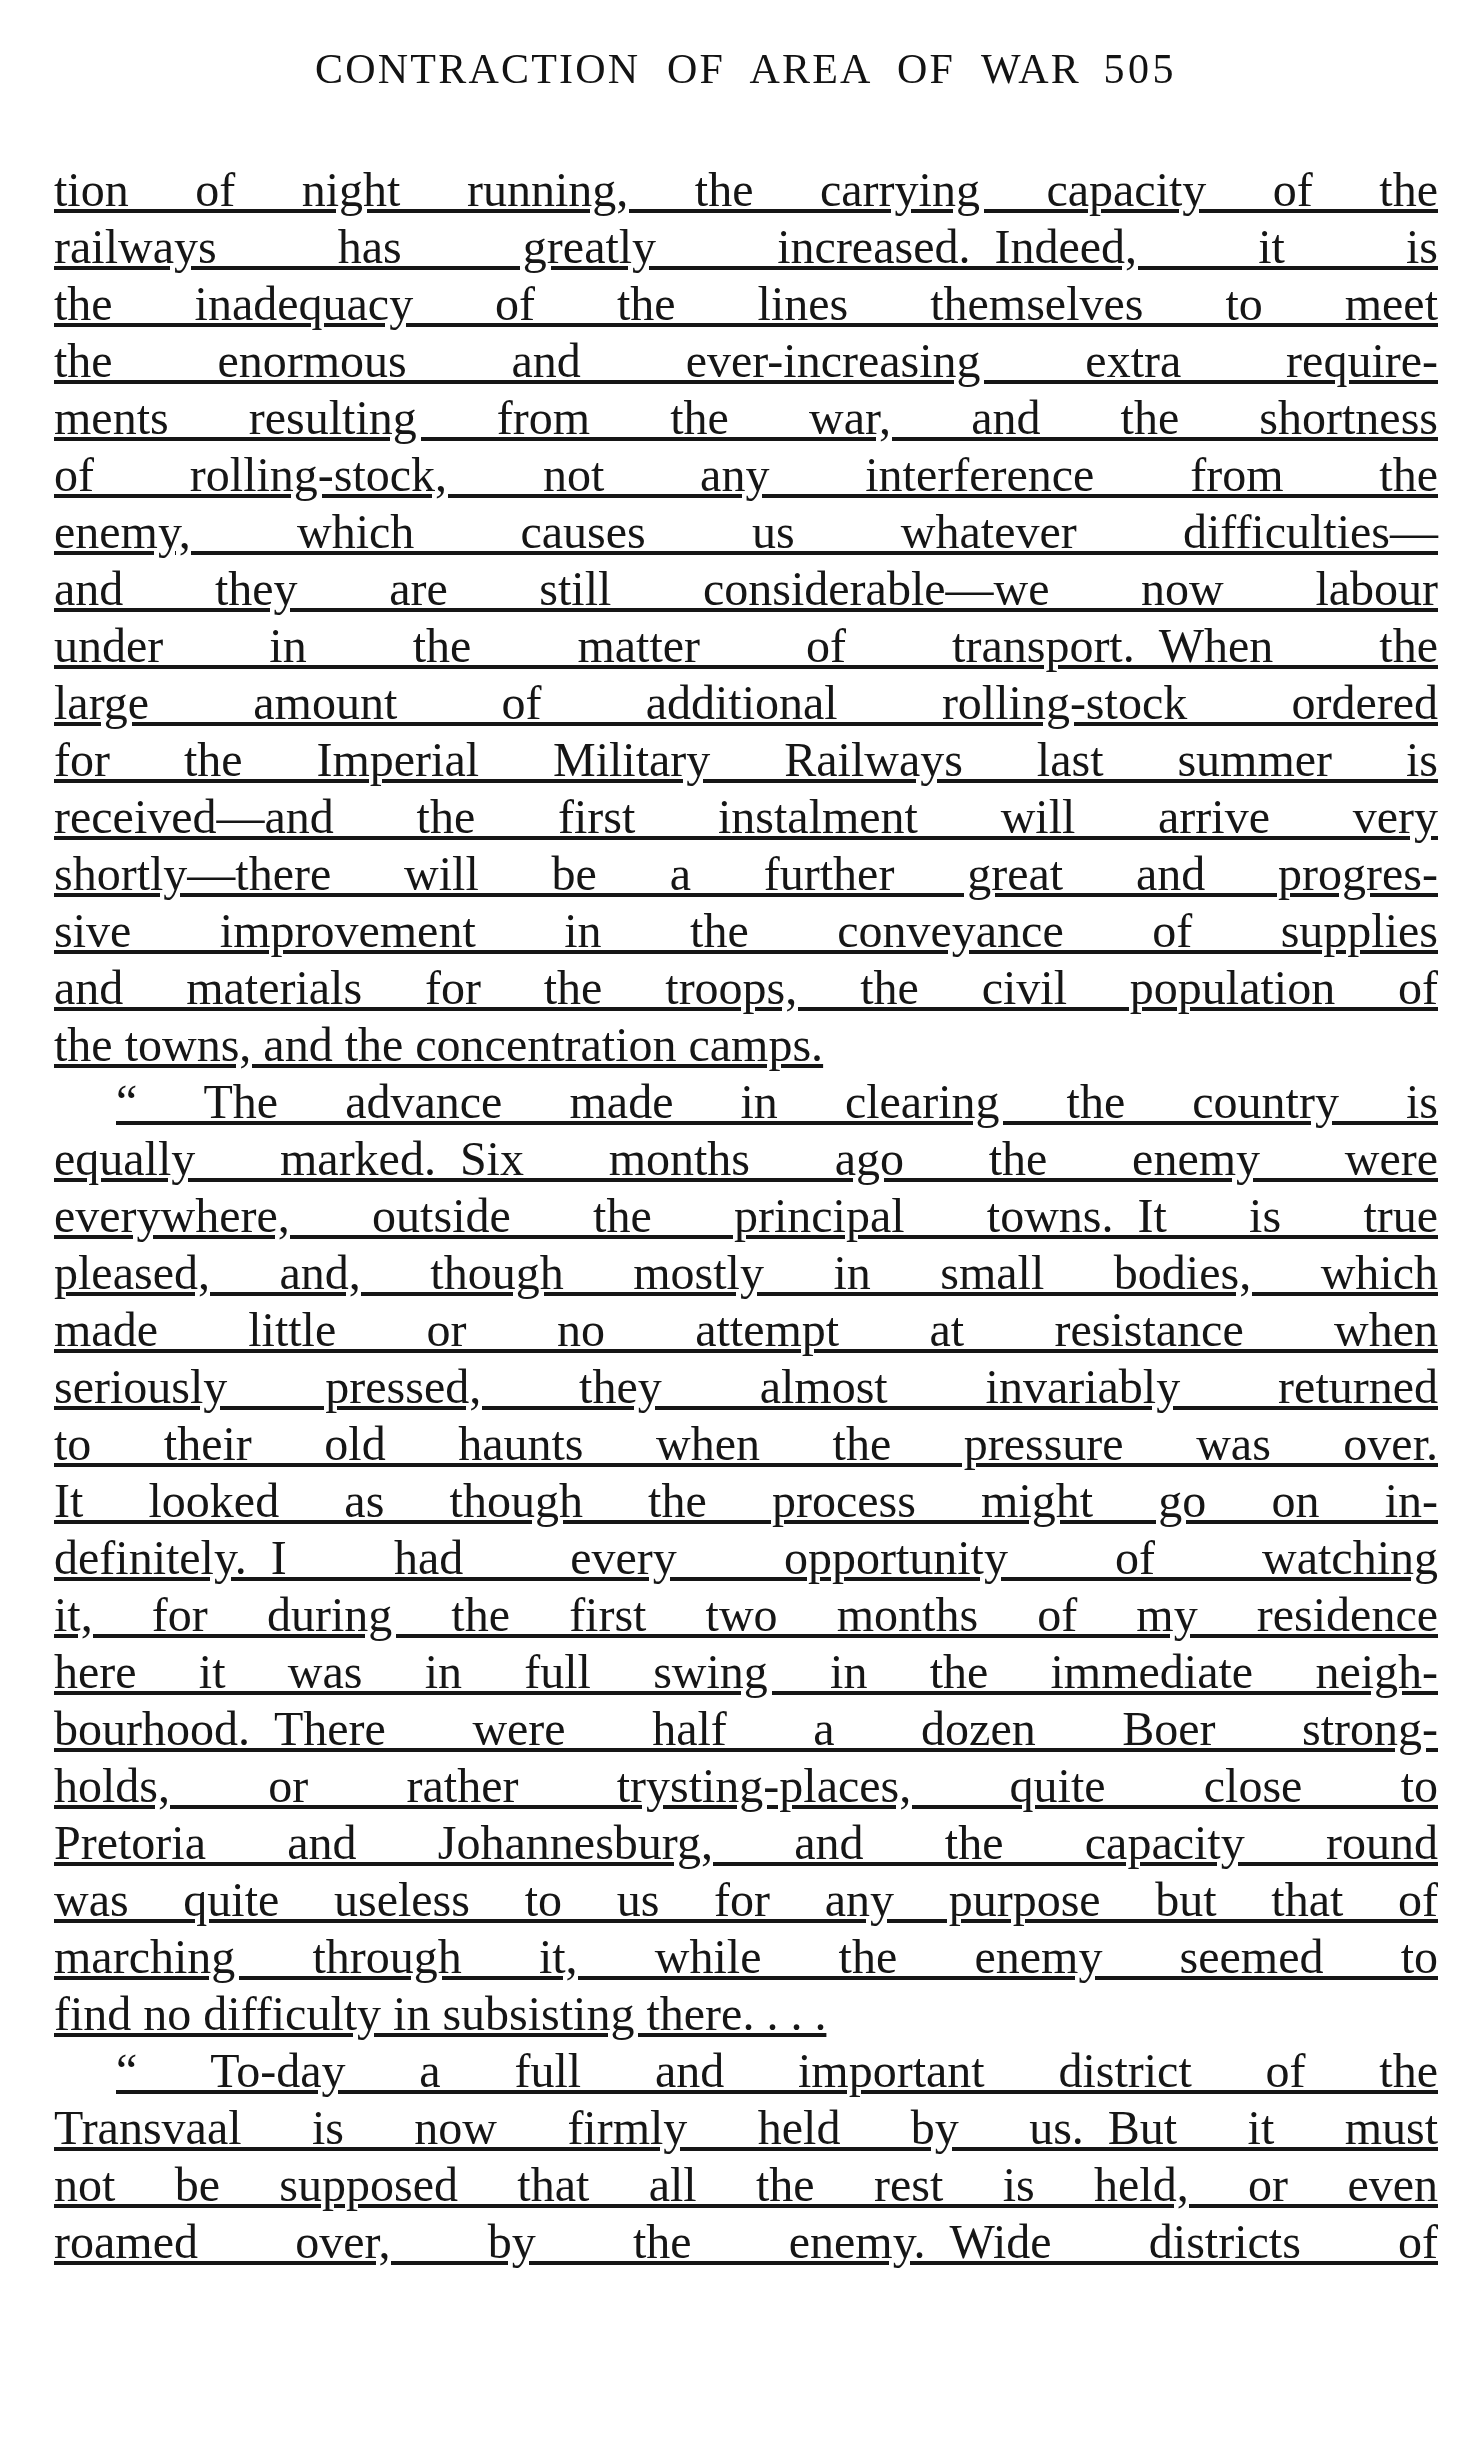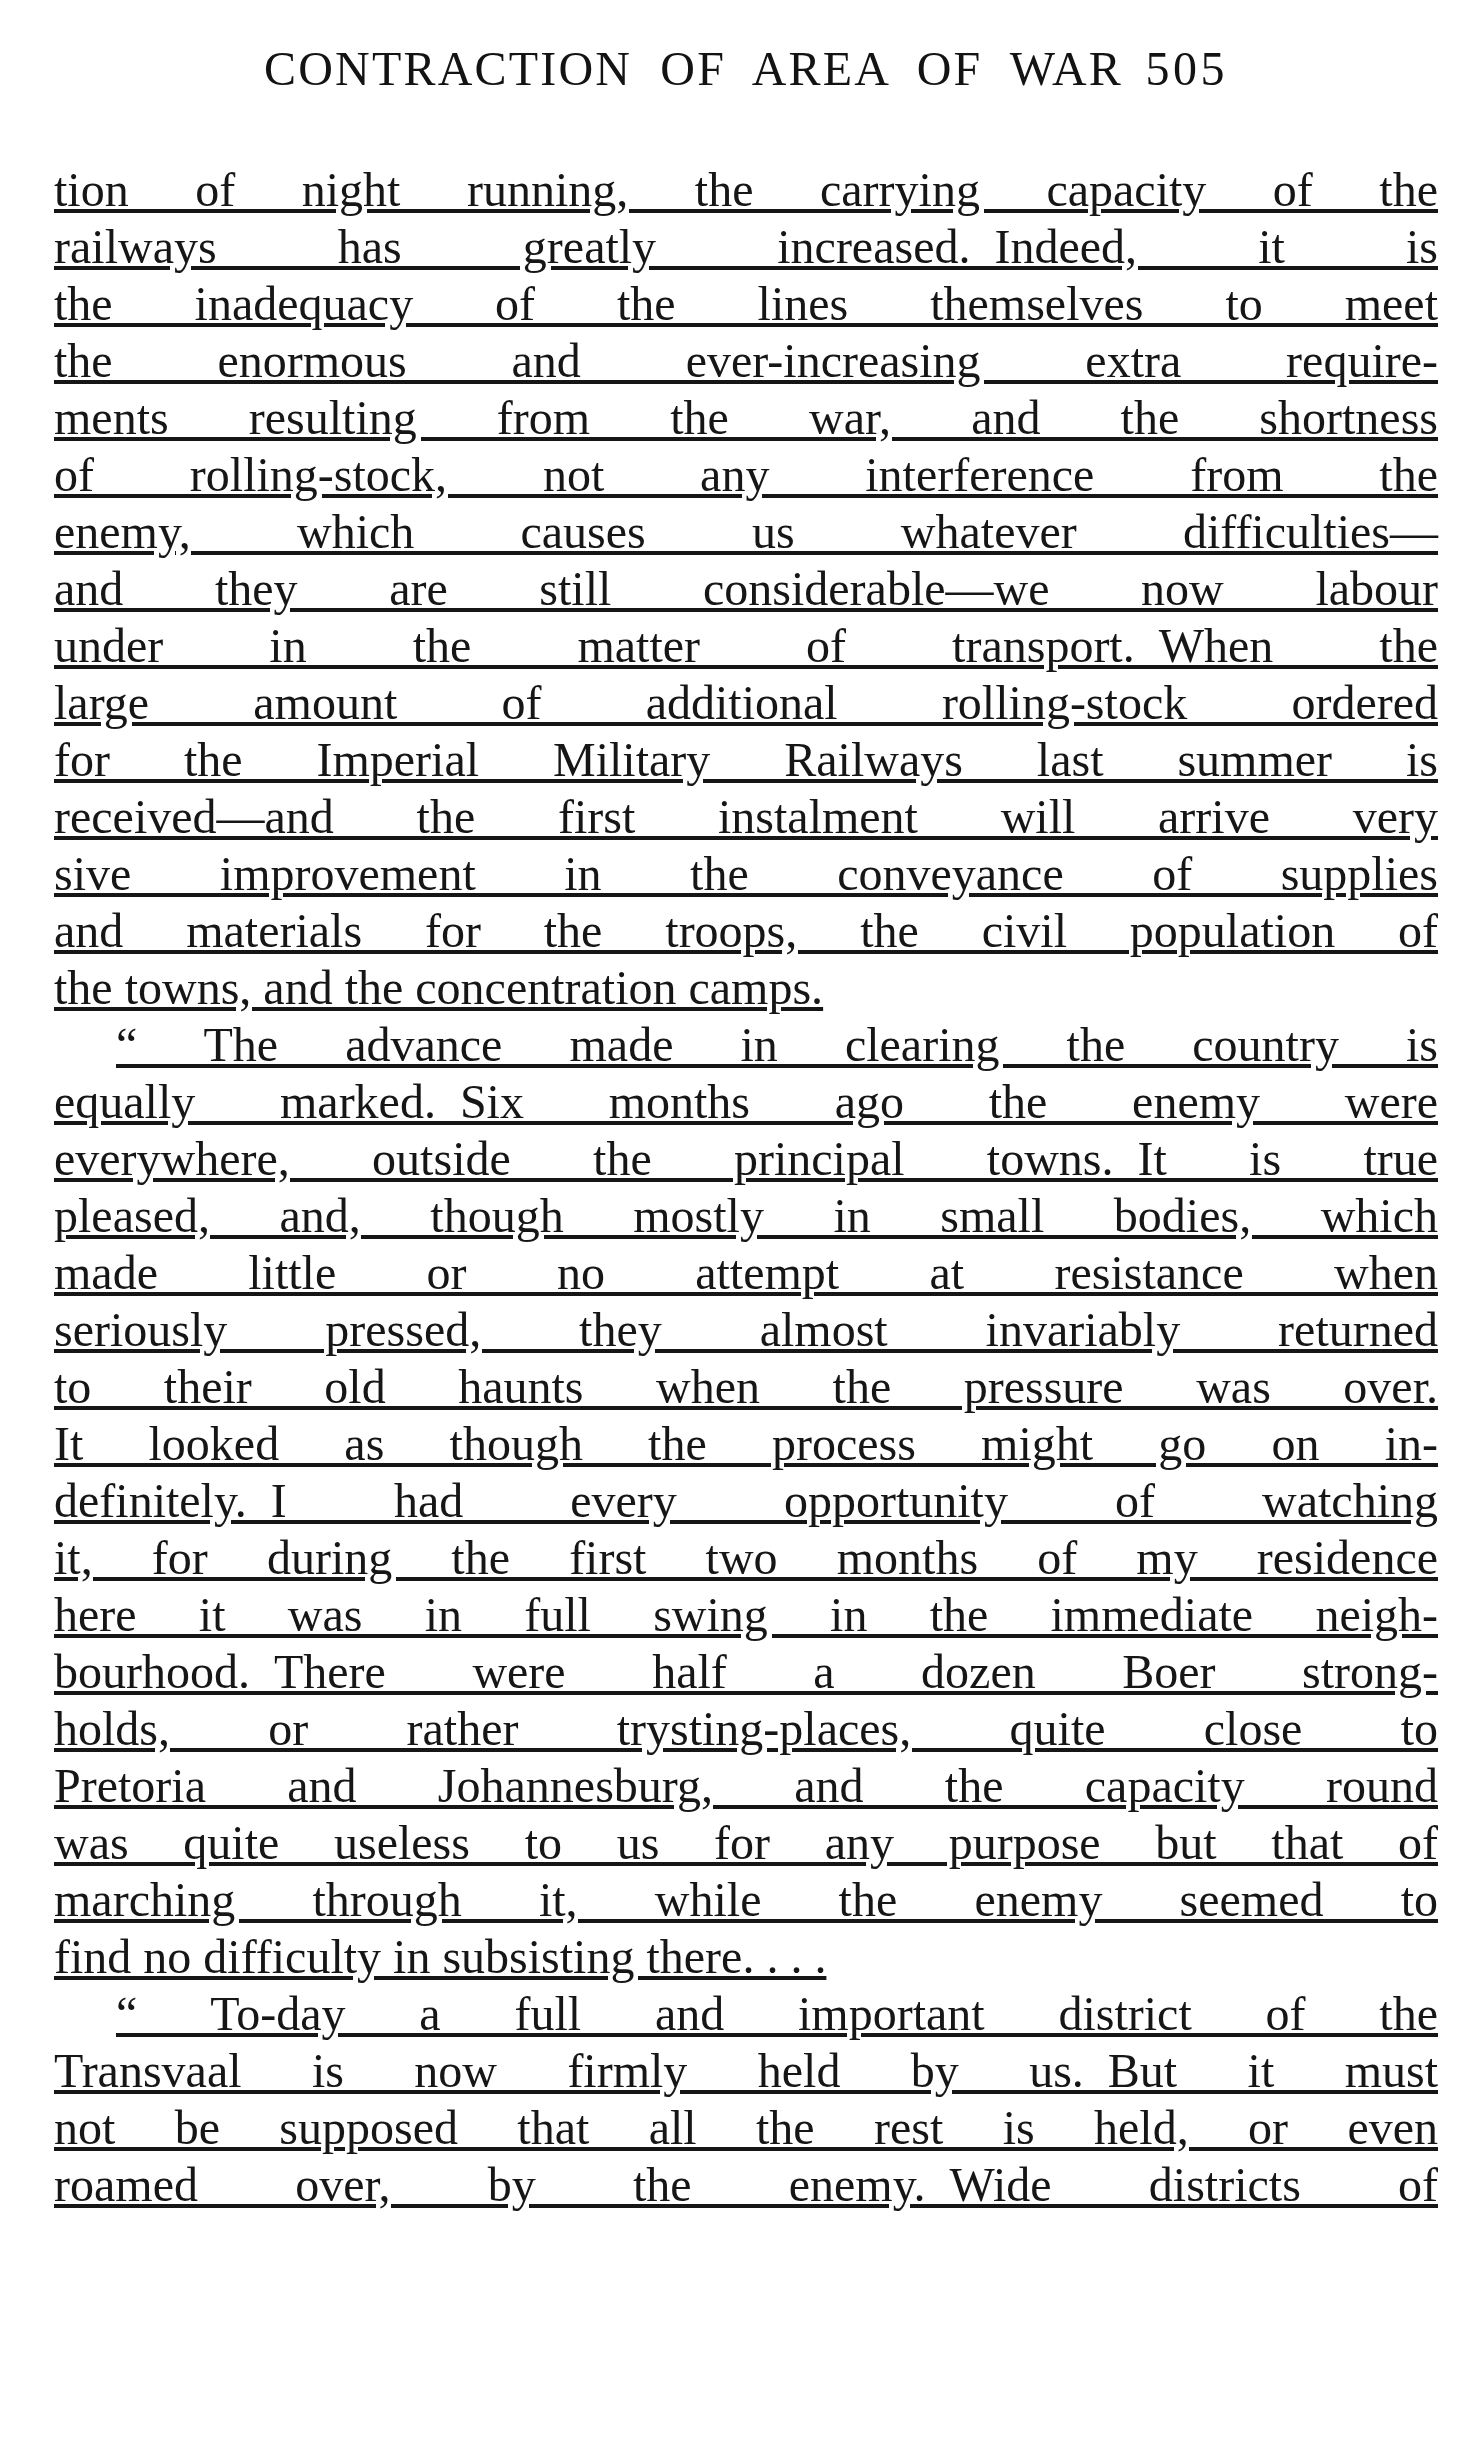--- a/index.html
+++ b/index.html
@@ -16,21 +16,21 @@
   }
   .page {
     box-sizing: border-box;
     width: 1481px;
     height: 2462px;
     padding: 43px 43px 0 54px;
     background: #ffffff;
   }
   .running-head {
     text-align: center;
-    font-size: 48px;
+    font-size: 42px;
     line-height: 52px;
     letter-spacing: 2.2px;
     word-spacing: 14px;
     white-space: nowrap;
     color: #131313;
   }
   .head-folio {
     margin-left: 22.5px;
     letter-spacing: 3.5px;
   }
@@ -68,20 +68,21 @@
       <div class="line">the inadequacy of the lines themselves to meet</div>
       <div class="line">the enormous and ever-increasing extra require-</div>
       <div class="line">ments resulting from the war, and the shortness</div>
       <div class="line">of rolling-stock, not any interference from the</div>
       <div class="line">enemy, which causes us whatever difficulties—</div>
       <div class="line">and they are still considerable—we now labour</div>
       <div class="line">under in the matter of transport. When the</div>
       <div class="line">large amount of additional rolling-stock ordered</div>
       <div class="line">for the Imperial Military Railways last summer is</div>
       <div class="line">received—and the first instalment will arrive very</div>
+      <div class="line">shortly—there will be a further great and progres-</div>
       <div class="line">sive improvement in the conveyance of supplies</div>
       <div class="line">and materials for the troops, the civil population of</div>
       <div class="line para-end">the towns, and the concentration camps.</div>
       <div class="line indent">“ The advance made in clearing the country is</div>
       <div class="line">equally marked. Six months ago the enemy were</div>
       <div class="line">everywhere, outside the principal towns. It is true</div>
       <div class="line">pleased, and, though mostly in small bodies, which</div>
       <div class="line">made little or no attempt at resistance when</div>
       <div class="line">seriously pressed, they almost invariably returned</div>
       <div class="line">to their old haunts when the pressure was over.</div>

